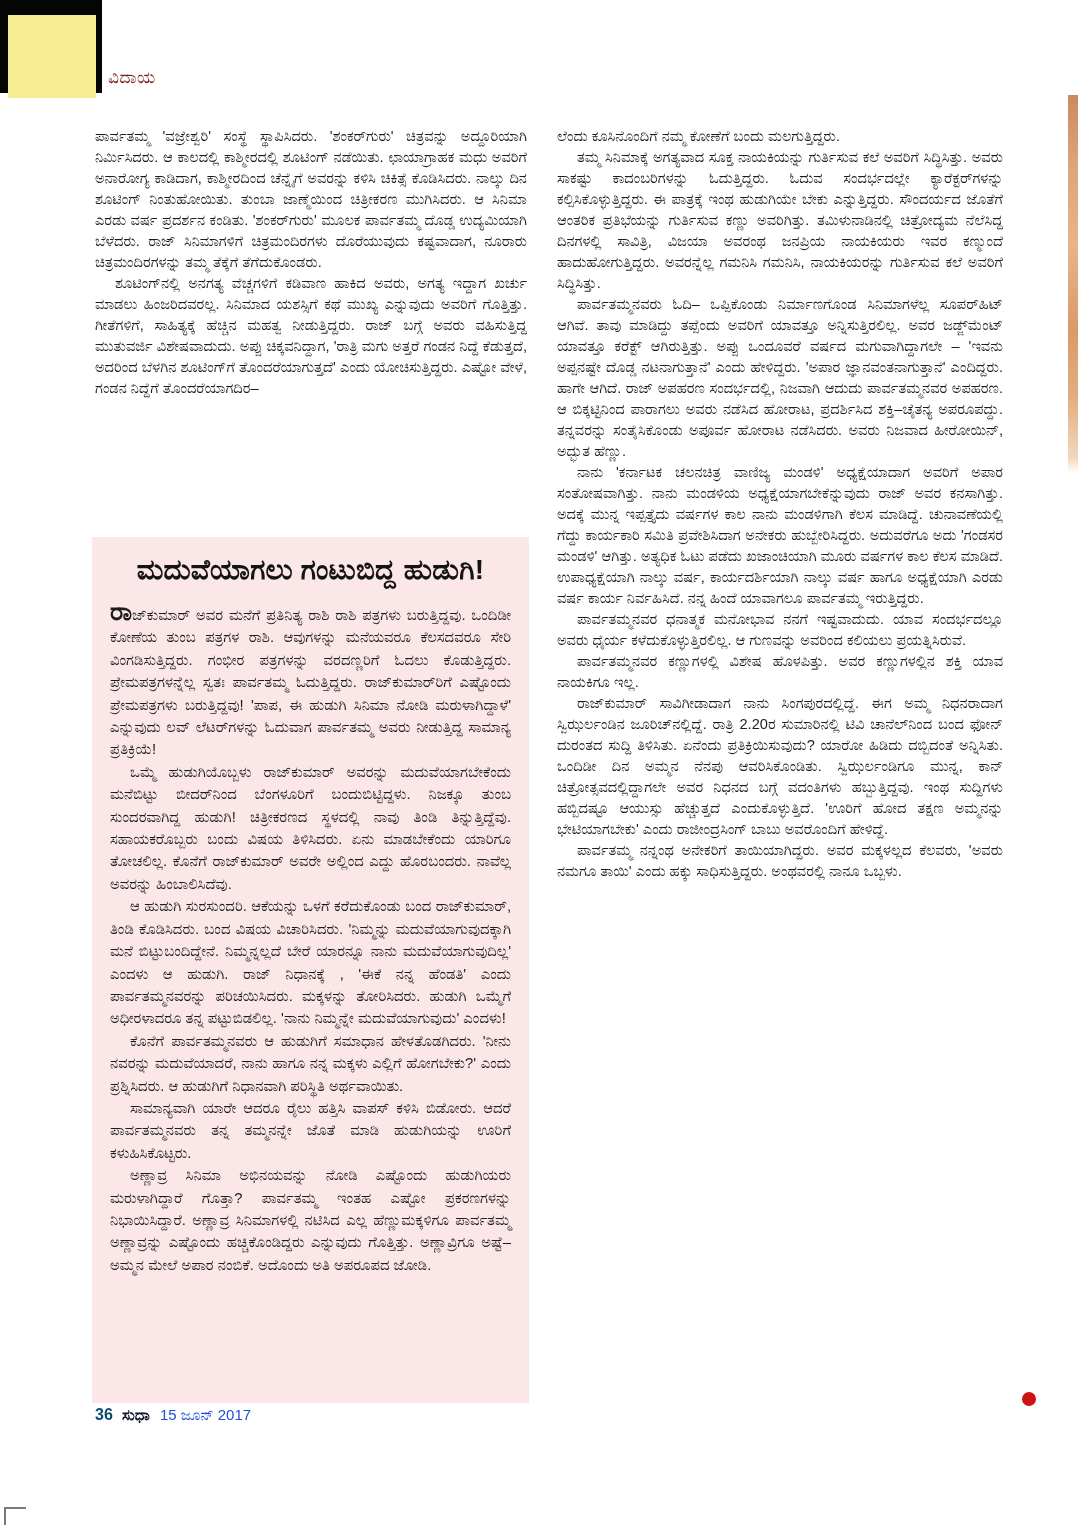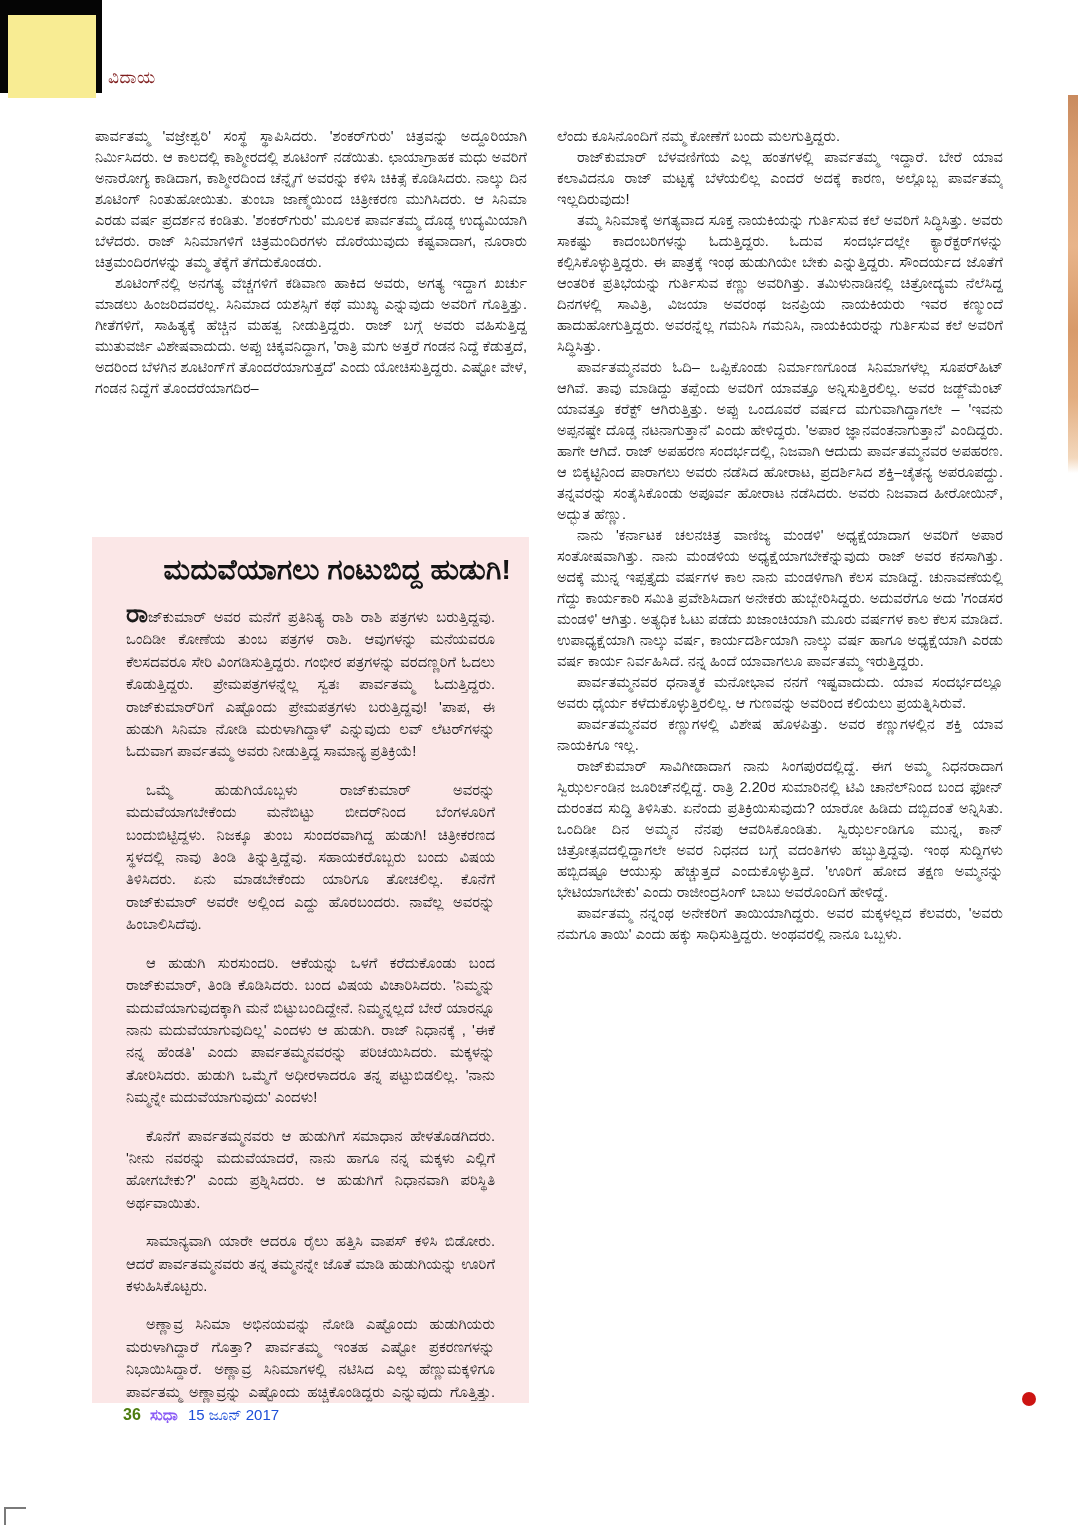--- a/index.html
+++ b/index.html
@@ -21,30 +21,30 @@
   #right-col{left:557px;width:446px;height:1284px;overflow:hidden;}
 
   
   .highlight-box{
     position:absolute;left:92px;top:537px;width:437px;height:866px;
     box-sizing:border-box;padding:14px 18px 16px 18px;overflow:hidden;
     text-align:justify;font-size:14.8px;line-height:22.4px;
   }
   .highlight-box h2{
     margin:2px 0 14px 0;font-size:28px;line-height:34px;font-weight:bold;color:#141414;
-    text-align:right;letter-spacing:.2px;
+    text-align:center;letter-spacing:.2px;
   }
-  .highlight-box p{margin:16px;}
+  .highlight-box p{margin:0;}
   .highlight-box p.indent{text-indent:20px;}
   .dropcap{font-size:25px;font-weight:bold;line-height:20px;}
 
   
   .footer{position:absolute;left:95px;top:1406px;font-size:15px;color:#333;}
-  .footer .pageno{font-weight:bold;color:#4d7c0f;font-size:16px;margin-left:28px;}
-  .footer .mag{font-weight:bold;color:#8b5cf6;margin-left:5px;}
+  .footer .pageno{font-weight:bold;color:#0c4a6e;font-size:16px;}
+  .footer .mag{font-weight:bold;color:#0f172a;margin-left:5px;}
   .footer .date{margin-left:6px;color:#1d4ed8;}
 
   
   .end-mark{position:absolute;left:1022px;top:1392px;width:14px;height:14px;border-radius:50%;}
 
   
   .edge-sliver{
     position:absolute;left:1068px;top:95px;width:10px;height:378px;
     background:linear-gradient(to bottom,#c98a5e 0%,#dda478 18%,#e8b48a 40%,#d89a6a 62%,#e3ad80 80%,#f3d8bd 96%,#ffffff 100%);
   }
@@ -72,21 +72,20 @@
   <p><span class="dropcap">ರಾ</span><span>ಜ್‌ಕುಮಾರ್ ಅವರ ಮನೆಗೆ ಪ್ರತಿನಿತ್ಯ ರಾಶಿ ರಾಶಿ ಪತ್ರಗಳು ಬರುತ್ತಿದ್ದವು. ಒಂದಿಡೀ ಕೋಣೆಯ ತುಂಬ ಪತ್ರಗಳ ರಾಶಿ. ಆವುಗಳನ್ನು ಮನೆಯವರೂ ಕೆಲಸದವರೂ ಸೇರಿ ವಿಂಗಡಿಸುತ್ತಿದ್ದರು. ಗಂಭೀರ ಪತ್ರಗಳನ್ನು ವರದಣ್ಣರಿಗೆ ಓದಲು ಕೊಡುತ್ತಿದ್ದರು. ಪ್ರೇಮಪತ್ರಗಳನ್ನೆಲ್ಲ ಸ್ವತಃ ಪಾರ್ವತಮ್ಮ ಓದುತ್ತಿದ್ದರು. ರಾಜ್‌ಕುಮಾರ್‌ರಿಗೆ ಎಷ್ಟೊಂದು ಪ್ರೇಮಪತ್ರಗಳು ಬರುತ್ತಿದ್ದವು! 'ಪಾಪ, ಈ ಹುಡುಗಿ ಸಿನಿಮಾ ನೋಡಿ ಮರುಳಾಗಿದ್ದಾಳೆ' ಎನ್ನುವುದು ಲವ್ ಲೆಟರ್‌ಗಳನ್ನು ಓದುವಾಗ ಪಾರ್ವತಮ್ಮ ಅವರು ನೀಡುತ್ತಿದ್ದ ಸಾಮಾನ್ಯ ಪ್ರತಿಕ್ರಿಯೆ!</span></p>
   <p class="indent">ಒಮ್ಮೆ ಹುಡುಗಿಯೊಬ್ಬಳು ರಾಜ್‌ಕುಮಾರ್ ಅವರನ್ನು ಮದುವೆಯಾಗಬೇಕೆಂದು ಮನೆಬಿಟ್ಟು ಬೀದರ್‌ನಿಂದ ಬೆಂಗಳೂರಿಗೆ ಬಂದುಬಿಟ್ಟಿದ್ದಳು. ನಿಜಕ್ಕೂ ತುಂಬ ಸುಂದರವಾಗಿದ್ದ ಹುಡುಗಿ! ಚಿತ್ರೀಕರಣದ ಸ್ಥಳದಲ್ಲಿ ನಾವು ತಿಂಡಿ ತಿನ್ನುತ್ತಿದ್ದೆವು. ಸಹಾಯಕರೊಬ್ಬರು ಬಂದು ವಿಷಯ ತಿಳಿಸಿದರು. ಏನು ಮಾಡಬೇಕೆಂದು ಯಾರಿಗೂ ತೋಚಲಿಲ್ಲ. ಕೊನೆಗೆ ರಾಜ್‌ಕುಮಾರ್ ಅವರೇ ಅಲ್ಲಿಂದ ಎದ್ದು ಹೊರಬಂದರು. ನಾವೆಲ್ಲ ಅವರನ್ನು ಹಿಂಬಾಲಿಸಿದೆವು.</p>
   <p class="indent">ಆ ಹುಡುಗಿ ಸುರಸುಂದರಿ. ಆಕೆಯನ್ನು ಒಳಗೆ ಕರೆದುಕೊಂಡು ಬಂದ ರಾಜ್‌ಕುಮಾರ್, ತಿಂಡಿ ಕೊಡಿಸಿದರು. ಬಂದ ವಿಷಯ ವಿಚಾರಿಸಿದರು. 'ನಿಮ್ಮನ್ನು ಮದುವೆಯಾಗುವುದಕ್ಕಾಗಿ ಮನೆ ಬಿಟ್ಟುಬಂದಿದ್ದೇನೆ. ನಿಮ್ಮನ್ನಲ್ಲದೆ ಬೇರೆ ಯಾರನ್ನೂ ನಾನು ಮದುವೆಯಾಗುವುದಿಲ್ಲ' ಎಂದಳು ಆ ಹುಡುಗಿ. ರಾಜ್ ನಿಧಾನಕ್ಕೆ , 'ಈಕೆ ನನ್ನ ಹೆಂಡತಿ' ಎಂದು ಪಾರ್ವತಮ್ಮನವರನ್ನು ಪರಿಚಯಿಸಿದರು. ಮಕ್ಕಳನ್ನು ತೋರಿಸಿದರು. ಹುಡುಗಿ ಒಮ್ಮೆಗೆ ಅಧೀರಳಾದರೂ ತನ್ನ ಪಟ್ಟುಬಿಡಲಿಲ್ಲ. 'ನಾನು ನಿಮ್ಮನ್ನೇ ಮದುವೆಯಾಗುವುದು' ಎಂದಳು!</p>
   <p class="indent">ಕೊನೆಗೆ ಪಾರ್ವತಮ್ಮನವರು ಆ ಹುಡುಗಿಗೆ ಸಮಾಧಾನ ಹೇಳತೊಡಗಿದರು. 'ನೀನು ನವರನ್ನು ಮದುವೆಯಾದರೆ, ನಾನು ಹಾಗೂ ನನ್ನ ಮಕ್ಕಳು ಎಲ್ಲಿಗೆ ಹೋಗಬೇಕು?' ಎಂದು ಪ್ರಶ್ನಿಸಿದರು. ಆ ಹುಡುಗಿಗೆ ನಿಧಾನವಾಗಿ ಪರಿಸ್ಥಿತಿ ಅರ್ಥವಾಯಿತು.</p>
   <p class="indent">ಸಾಮಾನ್ಯವಾಗಿ ಯಾರೇ ಆದರೂ ರೈಲು ಹತ್ತಿಸಿ ವಾಪಸ್ ಕಳಿಸಿ ಬಿಡೋರು. ಆದರೆ ಪಾರ್ವತಮ್ಮನವರು ತನ್ನ ತಮ್ಮನನ್ನೇ ಜೊತೆ ಮಾಡಿ ಹುಡುಗಿಯನ್ನು ಊರಿಗೆ ಕಳುಹಿಸಿಕೊಟ್ಟರು.</p>
   <p class="indent">ಅಣ್ಣಾವ್ರ ಸಿನಿಮಾ ಅಭಿನಯವನ್ನು ನೋಡಿ ಎಷ್ಟೊಂದು ಹುಡುಗಿಯರು ಮರುಳಾಗಿದ್ದಾರೆ ಗೊತ್ತಾ? ಪಾರ್ವತಮ್ಮ ಇಂತಹ ಎಷ್ಟೋ ಪ್ರಕರಣಗಳನ್ನು ನಿಭಾಯಿಸಿದ್ದಾರೆ. ಅಣ್ಣಾವ್ರ ಸಿನಿಮಾಗಳಲ್ಲಿ ನಟಿಸಿದ ಎಲ್ಲ ಹೆಣ್ಣುಮಕ್ಕಳಿಗೂ ಪಾರ್ವತಮ್ಮ ಅಣ್ಣಾವ್ರನ್ನು ಎಷ್ಟೊಂದು ಹಚ್ಚಿಕೊಂಡಿದ್ದರು ಎನ್ನುವುದು ಗೊತ್ತಿತ್ತು. ಅಣ್ಣಾವ್ರಿಗೂ ಅಷ್ಟೆ– ಅಮ್ಮನ ಮೇಲೆ ಅಪಾರ ನಂಬಿಕೆ. ಅದೊಂದು ಅತಿ ಅಪರೂಪದ ಜೋಡಿ.</p>
 </div>
 
 <div class="col" id="right-col">
   <p>ಲೆಂದು ಕೂಸಿನೊಂದಿಗೆ ನಮ್ಮ ಕೋಣೆಗೆ ಬಂದು ಮಲಗುತ್ತಿದ್ದರು.</p>
-  <p class="indent">ರಾಜ್‌ಕುಮಾರ್ ಬೆಳವಣಿಗೆಯ ಎಲ್ಲ ಹಂತಗಳಲ್ಲಿ ಪಾರ್ವತಮ್ಮ ಇದ್ದಾರೆ. ಬೇರೆ ಯಾವ ಕಲಾವಿದನೂ ರಾಜ್ ಮಟ್ಟಕ್ಕೆ ಬೆಳೆಯಲಿಲ್ಲ ಎಂದರೆ ಅದಕ್ಕೆ ಕಾರಣ, ಅಲ್ಲೊಬ್ಬ ಪಾರ್ವತಮ್ಮ ಇಲ್ಲದಿರುವುದು!</p>
   <p class="indent">ತಮ್ಮ ಸಿನಿಮಾಕ್ಕೆ ಅಗತ್ಯವಾದ ಸೂಕ್ತ ನಾಯಕಿಯನ್ನು ಗುರ್ತಿಸುವ ಕಲೆ ಅವರಿಗೆ ಸಿದ್ಧಿಸಿತ್ತು. ಅವರು ಸಾಕಷ್ಟು ಕಾದಂಬರಿಗಳನ್ನು ಓದುತ್ತಿದ್ದರು. ಓದುವ ಸಂದರ್ಭದಲ್ಲೇ ಕ್ಯಾರೆಕ್ಟರ್‌ಗಳನ್ನು ಕಲ್ಪಿಸಿಕೊಳ್ಳುತ್ತಿದ್ದರು. ಈ ಪಾತ್ರಕ್ಕೆ ಇಂಥ ಹುಡುಗಿಯೇ ಬೇಕು ಎನ್ನುತ್ತಿದ್ದರು. ಸೌಂದರ್ಯದ ಜೊತೆಗೆ ಆಂತರಿಕ ಪ್ರತಿಭೆಯನ್ನು ಗುರ್ತಿಸುವ ಕಣ್ಣು ಅವರಿಗಿತ್ತು. ತಮಿಳುನಾಡಿನಲ್ಲಿ ಚಿತ್ರೋದ್ಯಮ ನೆಲೆಸಿದ್ದ ದಿನಗಳಲ್ಲಿ ಸಾವಿತ್ರಿ, ವಿಜಯಾ ಅವರಂಥ ಜನಪ್ರಿಯ ನಾಯಕಿಯರು ಇವರ ಕಣ್ಮುಂದೆ ಹಾದುಹೋಗುತ್ತಿದ್ದರು. ಅವರನ್ನೆಲ್ಲ ಗಮನಿಸಿ ಗಮನಿಸಿ, ನಾಯಕಿಯರನ್ನು ಗುರ್ತಿಸುವ ಕಲೆ ಅವರಿಗೆ ಸಿದ್ಧಿಸಿತ್ತು.</p>
   <p class="indent">ಪಾರ್ವತಮ್ಮನವರು ಓದಿ– ಒಪ್ಪಿಕೊಂಡು ನಿರ್ಮಾಣಗೊಂಡ ಸಿನಿಮಾಗಳೆಲ್ಲ ಸೂಪರ್‌ಹಿಟ್ ಆಗಿವೆ. ತಾವು ಮಾಡಿದ್ದು ತಪ್ಪೆಂದು ಅವರಿಗೆ ಯಾವತ್ತೂ ಅನ್ನಿಸುತ್ತಿರಲಿಲ್ಲ. ಅವರ ಜಡ್ಜ್‌ಮೆಂಟ್ ಯಾವತ್ತೂ ಕರೆಕ್ಟ್ ಆಗಿರುತ್ತಿತ್ತು. ಅಪ್ಪು ಒಂದೂವರೆ ವರ್ಷದ ಮಗುವಾಗಿದ್ದಾಗಲೇ – 'ಇವನು ಅಪ್ಪನಷ್ಟೇ ದೊಡ್ಡ ನಟನಾಗುತ್ತಾನೆ' ಎಂದು ಹೇಳಿದ್ದರು. 'ಅಪಾರ ಜ್ಞಾನವಂತನಾಗುತ್ತಾನೆ' ಎಂದಿದ್ದರು. ಹಾಗೇ ಆಗಿದೆ. ರಾಜ್ ಅಪಹರಣ ಸಂದರ್ಭದಲ್ಲಿ, ನಿಜವಾಗಿ ಆದುದು ಪಾರ್ವತಮ್ಮನವರ ಅಪಹರಣ. ಆ ಬಿಕ್ಕಟ್ಟಿನಿಂದ ಪಾರಾಗಲು ಅವರು ನಡೆಸಿದ ಹೋರಾಟ, ಪ್ರದರ್ಶಿಸಿದ ಶಕ್ತಿ–ಚೈತನ್ಯ ಅಪರೂಪದ್ದು. ತನ್ನವರನ್ನು ಸಂತೈಸಿಕೊಂಡು ಅಪೂರ್ವ ಹೋರಾಟ ನಡೆಸಿದರು. ಅವರು ನಿಜವಾದ ಹೀರೋಯಿನ್, ಅದ್ಭುತ ಹೆಣ್ಣು.</p>
   <p class="indent">ನಾನು 'ಕರ್ನಾಟಕ ಚಲನಚಿತ್ರ ವಾಣಿಜ್ಯ ಮಂಡಳಿ' ಅಧ್ಯಕ್ಷೆಯಾದಾಗ ಅವರಿಗೆ ಅಪಾರ ಸಂತೋಷವಾಗಿತ್ತು. ನಾನು ಮಂಡಳಿಯ ಅಧ್ಯಕ್ಷೆಯಾಗಬೇಕೆನ್ನುವುದು ರಾಜ್ ಅವರ ಕನಸಾಗಿತ್ತು. ಅದಕ್ಕೆ ಮುನ್ನ ಇಪ್ಪತ್ತೈದು ವರ್ಷಗಳ ಕಾಲ ನಾನು ಮಂಡಳಿಗಾಗಿ ಕೆಲಸ ಮಾಡಿದ್ದೆ. ಚುನಾವಣೆಯಲ್ಲಿ ಗೆದ್ದು ಕಾರ್ಯಕಾರಿ ಸಮಿತಿ ಪ್ರವೇಶಿಸಿದಾಗ ಅನೇಕರು ಹುಬ್ಬೇರಿಸಿದ್ದರು. ಅದುವರೆಗೂ ಅದು 'ಗಂಡಸರ ಮಂಡಳಿ' ಆಗಿತ್ತು. ಅತ್ಯಧಿಕ ಓಟು ಪಡೆದು ಖಜಾಂಚಿಯಾಗಿ ಮೂರು ವರ್ಷಗಳ ಕಾಲ ಕೆಲಸ ಮಾಡಿದೆ. ಉಪಾಧ್ಯಕ್ಷೆಯಾಗಿ ನಾಲ್ಕು ವರ್ಷ, ಕಾರ್ಯದರ್ಶಿಯಾಗಿ ನಾಲ್ಕು ವರ್ಷ ಹಾಗೂ ಅಧ್ಯಕ್ಷೆಯಾಗಿ ಎರಡು ವರ್ಷ ಕಾರ್ಯ ನಿರ್ವಹಿಸಿದೆ. ನನ್ನ ಹಿಂದೆ ಯಾವಾಗಲೂ ಪಾರ್ವತಮ್ಮ ಇರುತ್ತಿದ್ದರು.</p>
   <p class="indent">ಪಾರ್ವತಮ್ಮನವರ ಧನಾತ್ಮಕ ಮನೋಭಾವ ನನಗೆ ಇಷ್ಟವಾದುದು. ಯಾವ ಸಂದರ್ಭದಲ್ಲೂ ಅವರು ಧೈರ್ಯ ಕಳೆದುಕೊಳ್ಳುತ್ತಿರಲಿಲ್ಲ. ಆ ಗುಣವನ್ನು ಅವರಿಂದ ಕಲಿಯಲು ಪ್ರಯತ್ನಿಸಿರುವೆ.</p>
   <p class="indent">ಪಾರ್ವತಮ್ಮನವರ ಕಣ್ಣುಗಳಲ್ಲಿ ವಿಶೇಷ ಹೊಳಪಿತ್ತು. ಅವರ ಕಣ್ಣುಗಳಲ್ಲಿನ ಶಕ್ತಿ ಯಾವ ನಾಯಕಿಗೂ ಇಲ್ಲ.</p>
   <p class="indent">ರಾಜ್‌ಕುಮಾರ್ ಸಾವಿಗೀಡಾದಾಗ ನಾನು ಸಿಂಗಪುರದಲ್ಲಿದ್ದೆ. ಈಗ ಅಮ್ಮ ನಿಧನರಾದಾಗ ಸ್ವಿಝರ್ಲಂಡಿನ ಜೂರಿಚ್‌ನಲ್ಲಿದ್ದೆ. ರಾತ್ರಿ 2.20ರ ಸುಮಾರಿನಲ್ಲಿ ಟಿವಿ ಚಾನೆಲ್‌ನಿಂದ ಬಂದ ಫೋನ್ ದುರಂತದ ಸುದ್ದಿ ತಿಳಿಸಿತು. ಏನೆಂದು ಪ್ರತಿಕ್ರಿಯಿಸುವುದು? ಯಾರೋ ಹಿಡಿದು ದಬ್ಬಿದಂತೆ ಅನ್ನಿಸಿತು. ಒಂದಿಡೀ ದಿನ ಅಮ್ಮನ ನೆನಪು ಆವರಿಸಿಕೊಂಡಿತು. ಸ್ವಿಝರ್ಲಂಡಿಗೂ ಮುನ್ನ, ಕಾನ್ ಚಿತ್ರೋತ್ಸವದಲ್ಲಿದ್ದಾಗಲೇ ಅವರ ನಿಧನದ ಬಗ್ಗೆ ವದಂತಿಗಳು ಹಬ್ಬುತ್ತಿದ್ದವು. ಇಂಥ ಸುದ್ದಿಗಳು ಹಬ್ಬಿದಷ್ಟೂ ಆಯುಸ್ಸು ಹೆಚ್ಚುತ್ತದೆ ಎಂದುಕೊಳ್ಳುತ್ತಿದೆ. 'ಊರಿಗೆ ಹೋದ ತಕ್ಷಣ ಅಮ್ಮನನ್ನು ಭೇಟಿಯಾಗಬೇಕು' ಎಂದು ರಾಜೀಂದ್ರಸಿಂಗ್ ಬಾಬು ಅವರೊಂದಿಗೆ ಹೇಳಿದ್ದೆ.</p>
   <p class="indent">ಪಾರ್ವತಮ್ಮ ನನ್ನಂಥ ಅನೇಕರಿಗೆ ತಾಯಿಯಾಗಿದ್ದರು. ಅವರ ಮಕ್ಕಳಲ್ಲದ ಕೆಲವರು, 'ಅವರು ನಮಗೂ ತಾಯಿ' ಎಂದು ಹಕ್ಕು ಸಾಧಿಸುತ್ತಿದ್ದರು. ಅಂಥವರಲ್ಲಿ ನಾನೂ ಒಬ್ಬಳು.</p>
 </div>
 
 <div class="end-mark" style="background: rgb(204, 20, 18);"></div>

